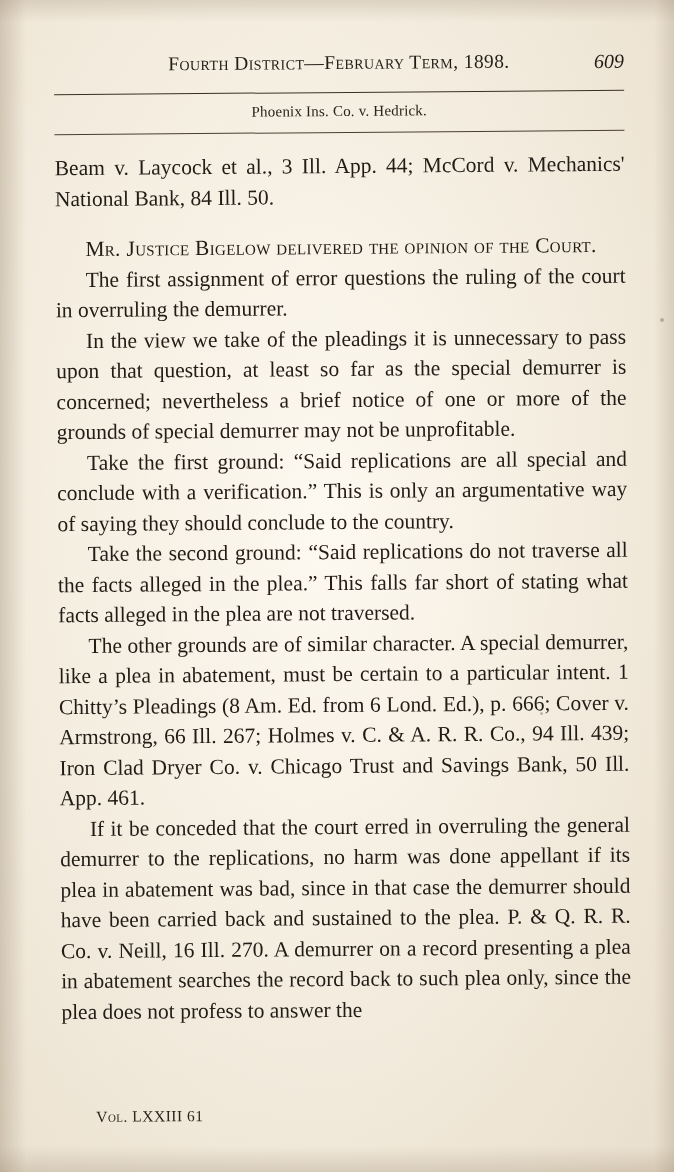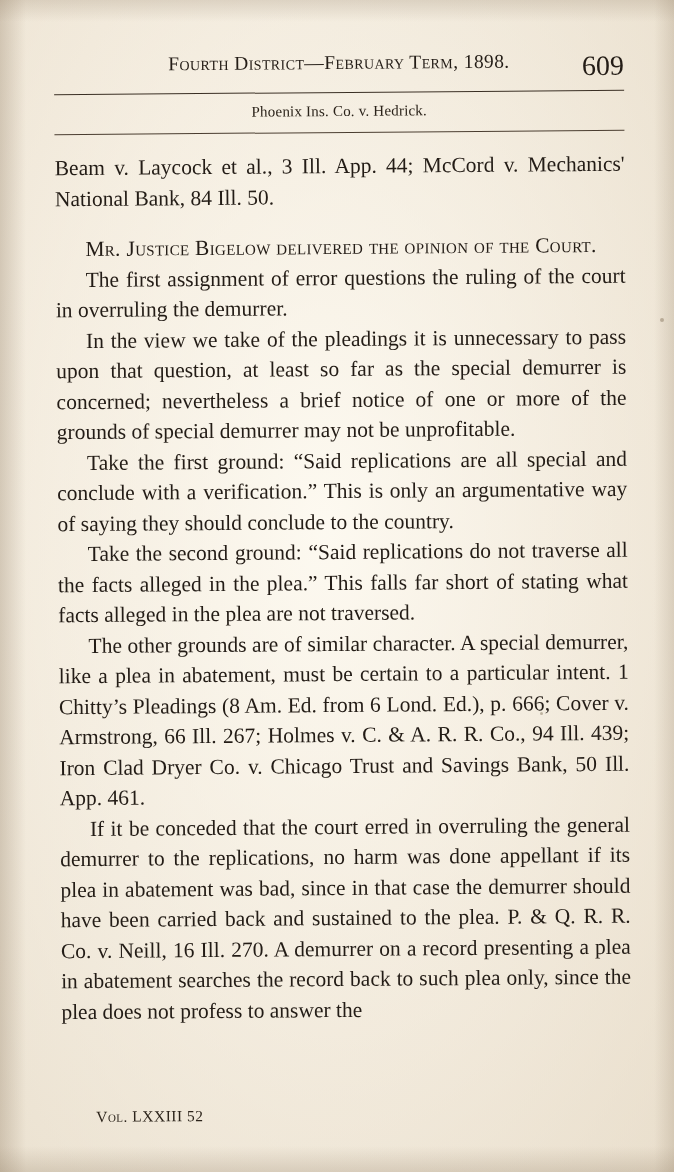--- a/index.html
+++ b/index.html
@@ -76,22 +76,23 @@
     position: relative;
     height: 26px;
   }
   .running-head .rh-title {
     font-variant: small-caps;
   }
   .running-head .rh-page {
     position: absolute;
     right: 0;
     font-variant: normal;
-    font-size: 28px;
+    font-size: 20px;
     letter-spacing: 0;
+    font-style: italic;
   }
 
   .rule {
     border: none;
     border-top: 1.3px solid #3a2f24;
     margin: 14px 0 0 0;
     width: 100%;
     height: 0;
   }
   .rule.thin {
@@ -174,21 +175,21 @@
       <p class="para">The first assignment of error questions the ruling of the court in overruling the demurrer.</p>
       <p class="para">In the view we take of the pleadings it is unnecessary to pass upon that question, at least so far as the special demurrer is concerned; nevertheless a brief notice of one or more of the grounds of special demurrer may not be unprofitable.</p>
       <p class="para">Take the first ground: “Said replications are all special and conclude with a verification.” This is only an argumentative way of saying they should conclude to the country.</p>
       <p class="para">Take the second ground: “Said replications do not traverse all the facts alleged in the plea.” This falls far short of stating what facts alleged in the plea are not traversed.</p>
       <p class="para">The other grounds are of similar character. A special demurrer, like a plea in abatement, must be certain to a particular intent. 1 Chitty’s Pleadings (8 Am. Ed. from 6 Lond. Ed.), p. 666; Cover v. Armstrong, 66 Ill. 267; Holmes v. C. &amp; A. R. R. Co., 94 Ill. 439; Iron Clad Dryer Co. v. Chicago Trust and Savings Bank, 50 Ill. App. 461.</p>
       <p class="para">If it be conceded that the court erred in overruling the general demurrer to the replications, no harm was done appellant if its plea in abatement was bad, since in that case the demurrer should have been carried back and sustained to the plea. P. &amp; Q. R. R. Co. v. Neill, 16 Ill. 270. A demurrer on a record presenting a plea in abatement searches the record back to such plea only, since the plea does not profess to answer the</p>
     </div>
 
   </div>
 
-  <div class="colophon">Vol. LXXIII 52</div>
+  <div class="colophon">Vol. LXXIII 61</div>
 </div>
 
 <div class="speck" style="left:660px; top:318px; width:4px; height:4px;"></div>
 <div class="speck" style="left:246px; top:466px; width:3px; height:3px;"></div>
 <div class="speck" style="left:540px; top:712px; width:3px; height:3px;"></div>
 
 <div class="edge-shade-left"></div>
 <div class="edge-shade-right"></div>
 <div class="edge-shade-top"></div>
 <div class="edge-shade-bottom"></div>

